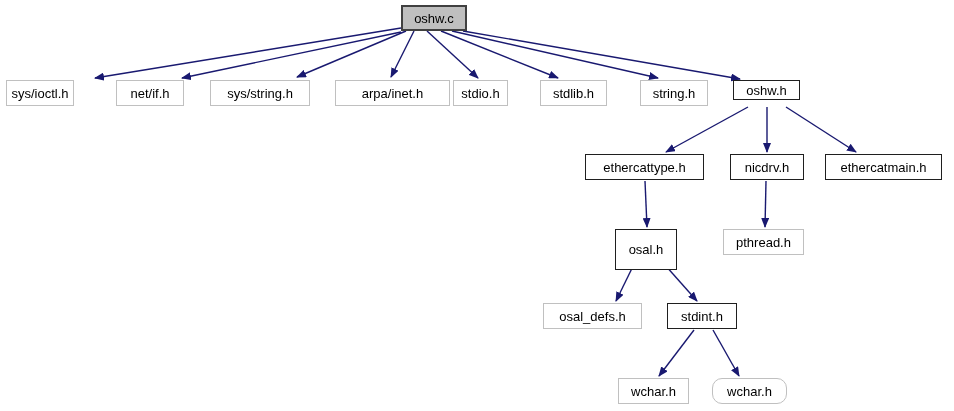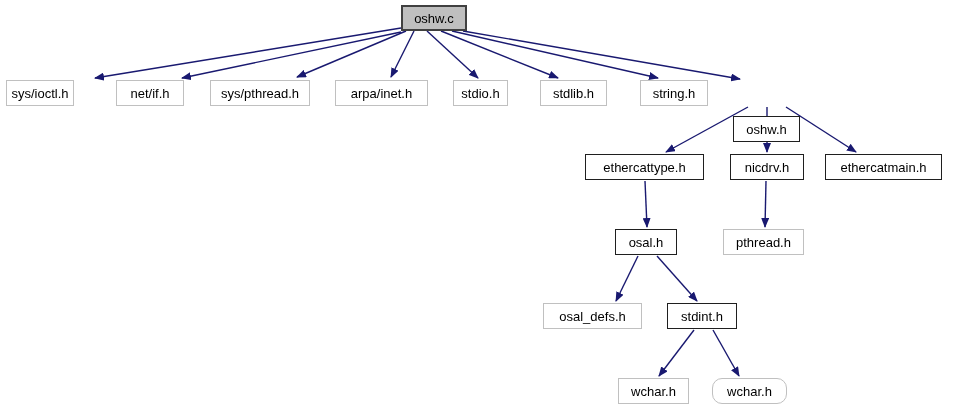--- a/index.html
+++ b/index.html
@@ -75,47 +75,47 @@
       <div class="node current" style="left: 401px; top: 5px; width: 66px; height: 26px;">
         <span>oshw.c</span>
       </div>
       <div class="node external" style="left: 6px; top: 80px; width: 68px; height: 26px;">
         <span>sys/ioctl.h</span>
       </div>
       <div class="node external" style="left: 116px; top: 80px; width: 68px; height: 26px; justify-content: center;">
         <span>net/if.h</span>
       </div>
       <div class="node external" style="left: 210px; top: 80px; width: 100px; height: 26px;">
-        <span>sys/pthread.h</span>
+        <span>sys/string.h</span>
       </div>
-      <div class="node external" style="left: 335px; top: 80px; width: 93px; height: 26px;">
+      <div class="node external" style="left: 335px; top: 80px; width: 115px; height: 26px;">
         <span>arpa/inet.h</span>
       </div>
       <div class="node external" style="left: 453px; top: 80px; width: 55px; height: 26px;">
         <span>stdio.h</span>
       </div>
       <div class="node external" style="left: 540px; top: 80px; width: 67px; height: 26px;">
         <span>stdlib.h</span>
       </div>
       <div class="node external" style="left: 640px; top: 80px; width: 68px; height: 26px;">
         <span>string.h</span>
       </div>
-      <div class="node internal" style="left: 733px; top: 80px; width: 67px; height: 26px; margin-top: 36px;">
+      <div class="node internal" style="left: 733px; top: 80px; width: 67px; height: 20px;">
         <span>oshw.h</span>
       </div>
       <div class="node internal" style="left: 585px; top: 154px; width: 119px; height: 26px;">
         <span>ethercattype.h</span>
       </div>
       <div class="node internal" style="left: 730px; top: 154px; width: 74px; height: 26px;">
         <span>nicdrv.h</span>
       </div>
       <div class="node internal" style="left: 825px; top: 154px; width: 117px; height: 26px;">
         <span>ethercatmain.h</span>
       </div>
-      <div class="node internal" style="left: 615px; top: 229px; width: 62px; height: 26px;">
+      <div class="node internal" style="left: 615px; top: 229px; width: 62px; height: 41px;">
         <span>osal.h</span>
       </div>
       <div class="node external" style="left: 723px; top: 229px; width: 81px; height: 26px;">
         <span>pthread.h</span>
       </div>
       <div class="node external" style="left: 543px; top: 303px; width: 99px; height: 26px;">
         <span>osal_defs.h</span>
       </div>
       <div class="node internal" style="left: 667px; top: 303px; width: 70px; height: 26px;">
         <span>stdint.h</span>

